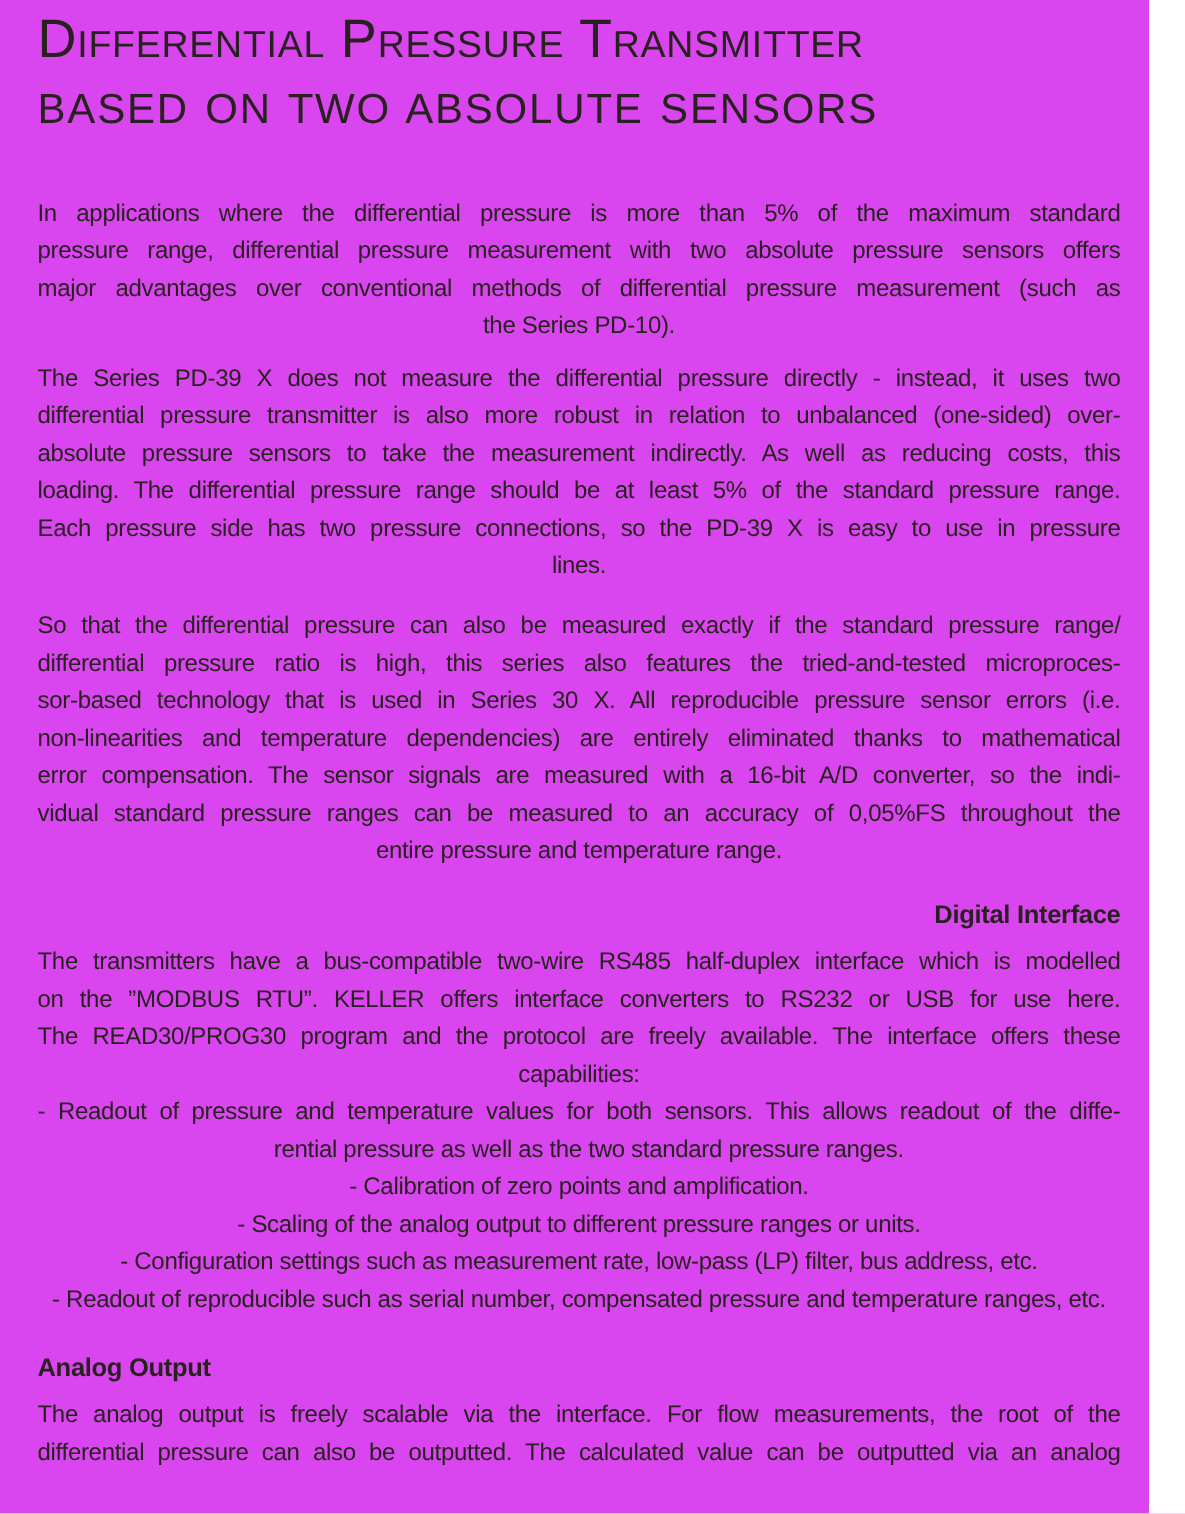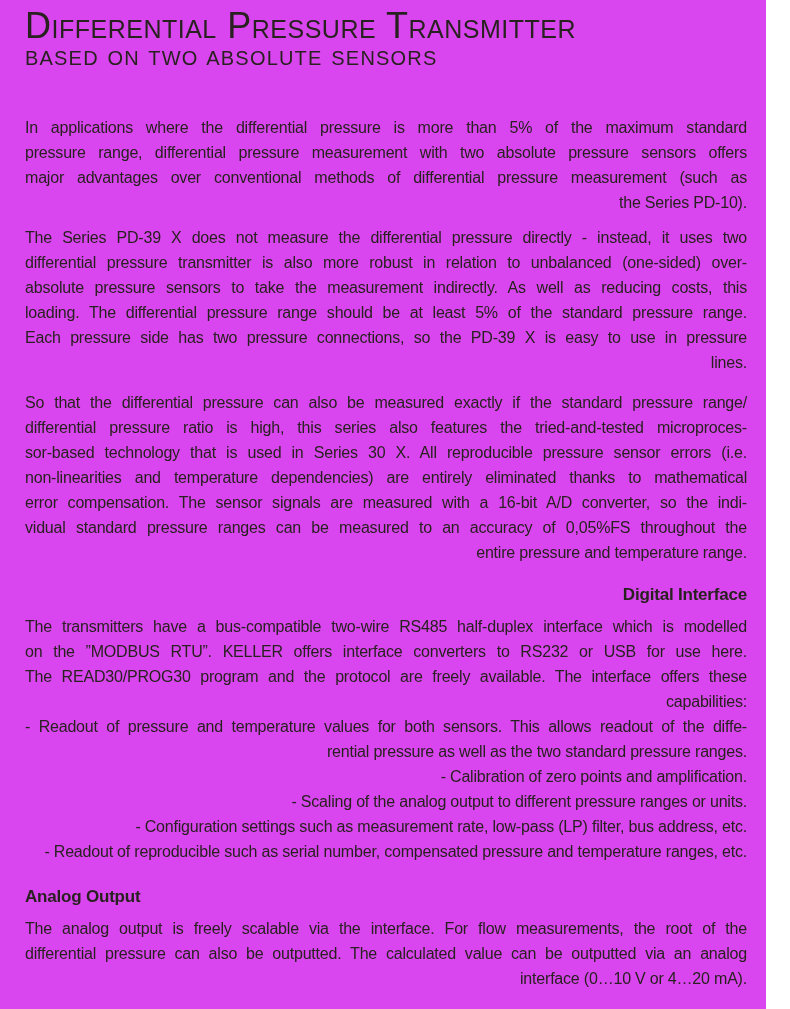--- a/index.html
+++ b/index.html
@@ -25,32 +25,33 @@
     margin: 0;
     padding-top: 6px;
     font-size: 36px;
     line-height: 40px;
     font-weight: 500;
     font-variant: small-caps;
     letter-spacing: 0.5px;
     white-space: nowrap;
   }
   .doc-subtitle {
-    font-size: 20px;
+    margin-top: 15px;
+    font-size: 28px;
     line-height: 24px;
     letter-spacing: 1.2px;
     word-spacing: 2px;
     white-space: nowrap;
   }
   .para {
     font-size: 16px;
     line-height: 25px;
     letter-spacing: -0.2px;
   }
-  .tline { text-align: right; }
+  .tline { text-align: center; }
   .tline.j {
     text-align: justify;
     text-align-last: justify;
   }
   .bullet .tline + .tline { padding-left: 13px; }
 
   .intro-p1 { margin-top: 45px; }
   .intro-p2 { margin-top: 10px; }
   .intro-p3 { margin-top: 15px; }
 
@@ -128,16 +129,15 @@
     <div class="para bullet">
         <div class="tline">- Readout of reproducible such as serial number, compensated pressure and temperature ranges, etc.</div>
       </div>
   </div>
 
   <h2 class="section-heading ao-heading">Analog Output</h2>
 
   <div class="para ao-para">
       <div class="tline j">The analog output is freely scalable via the interface. For flow measurements, the root of the</div>
       <div class="tline j">differential pressure can also be outputted. The calculated value can be outputted via an analog</div>
-      <div class="tline">interface (0…10 V or 4…20 mA).</div>
     </div>
 
 </div>
 
 </body></html>

